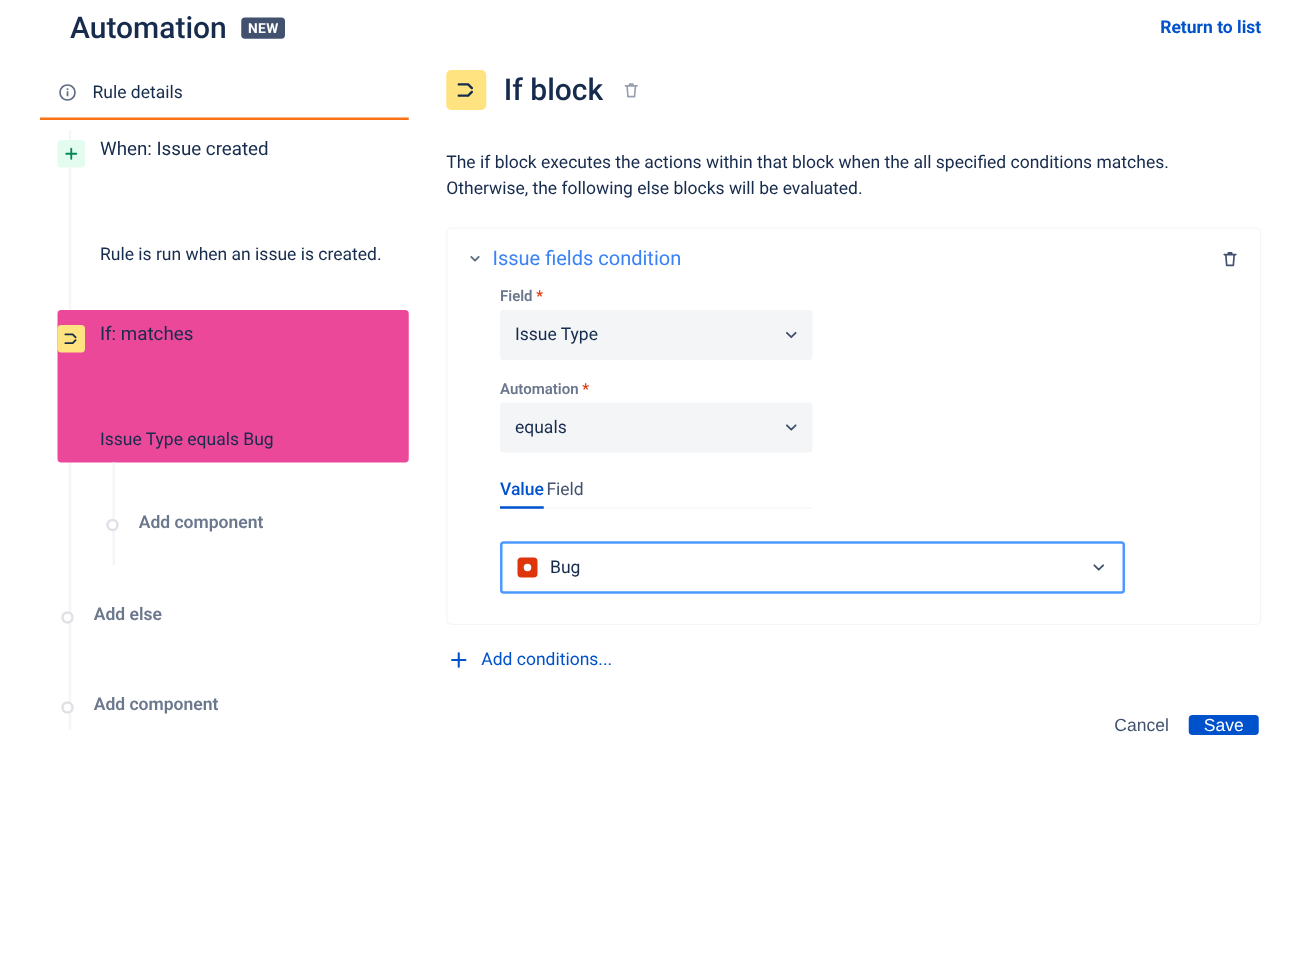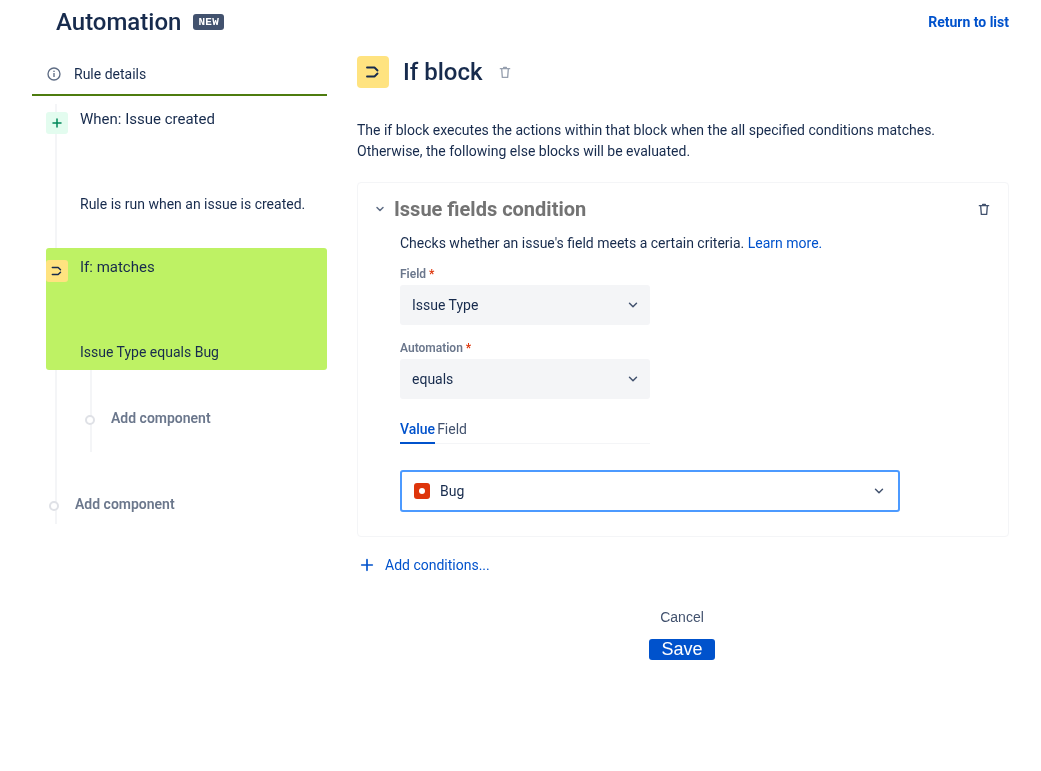--- a/index.html
+++ b/index.html
@@ -9,31 +9,31 @@
       color: #172B4D;
       background: #fff;
       width: 1041px;
       height: 771px;
       overflow: hidden;
     }
     .page { padding: 8px 32px 0 32px; }
     .header-row { display: flex; align-items: center; justify-content: space-between; margin-bottom: 20px; margin-left: 24px; }
     .header-left { display: flex; align-items: center; gap: 12px; }
     .page-title { font-size: 24px; font-weight: 500; color: #172B4D; }
-    .badge { background: #42526E; color:#fff; font-size:11px; font-weight:700; padding:2px 5px; border-radius:3px; letter-spacing:0.3px;font-family:Liberation Mono, monospace; }
+    .badge { background: #42526E; color:#fff; font-size:11px; font-weight:700; padding:2px 5px; border-radius:3px; letter-spacing:0.3px; }
     .return-link { color: #0052CC; font-weight:700; font-size:14px; text-decoration:none; cursor:pointer; }
     .layout { display: flex; gap: 30px; }
     .sidebar { width: 295px; flex-shrink: 0; }
-    .rule-details { display:flex; align-items:center; gap:12px; padding: 10px 8px 12px 14px; border-bottom:2px solid #4d7c0f; margin-bottom:8px; }
+    .rule-details { display:flex; align-items:center; gap:12px; padding: 10px 8px 12px 14px; border-bottom:2px solid #f97316; margin-bottom:8px; }
     .rule-details span { color:#172B4D; }
     .step { position: relative; display:flex; align-items:flex-start; padding: 6px 8px 6px 0; }
     .step .iconbox { width:22px; height:22px; display:flex; align-items:center; justify-content:center; border-radius:3px; flex-shrink:0; margin-right:12px; margin-top:2px; }
     .step.green .iconbox { background:#E3FCEF; }
     .step.amber .iconbox { background:#FFE380; }
-    .step.selected { background:#bef264; border-radius:3px; }
+    .step.selected { background:#ec4899; border-radius:3px; }
     .step .texts { display:flex; flex-direction:column;gap:47px; }
     .step .title { font-size:15px; color:#172B4D; font-weight:400; }
     .step .sub { font-size:14px; color:#172B4D; font-weight:400; margin-top:21px; }
     .railwrap { position:relative; padding-left: 14px; }
     .rail { position:absolute; left:23px; top:0; bottom:0; width:2px; background:#F4F5F7; }
     .add-node { display:flex; align-items:center; gap:16px; padding: 8px 0 8px 3px; position:relative; cursor:pointer; margin-top:6px; margin-bottom:6px;}
     .add-node .circle { width:10px; height:10px; border:2px solid #DFE1E6; border-radius:50%; background:#fff; z-index:1; }
     .add-node .label { color:#6B778C; font-size:14px; }
     .sub-rail-wrap { margin-left:36px; position:relative; padding-top:4px; padding-bottom:10px; }
     .sub-rail { position:absolute; left:8px; top:0; bottom:0; width:2px; background:#F4F5F7; }
@@ -44,41 +44,41 @@
     .main { flex:1; padding-top:0; }
     .main-header { display:flex; align-items:center; gap:14px; margin-bottom:32px; }
     .main-header .iconbox { width:32px; height:32px; background:#FFE380; display:flex; align-items:center; justify-content:center; border-radius:4px; }
     .main-title { font-size:24px; font-weight:500; color:#172B4D; }
     .trash-sm { color:#97A0AF; cursor:pointer; }
     .desc { color:#172B4D; font-size:14px; line-height:1.5; margin-bottom:20px; max-width:640px; }
     .card { border:1px solid #F4F5F7; border-radius:4px; padding:14px 16px 24px 16px; margin-bottom:20px; }
     .card-header { display:flex; align-items:center; justify-content:space-between; margin-bottom:14px; }
     .card-header-left { display:flex; align-items:center; gap:8px; }
     .card-header-left .chev { color:#5E6C84; }
-    .card-header-left .ttl { color:#737373; font-size:20px; font-weight:700; }
+    .card-header-left .ttl { color:#3b82f6; font-size:16px; font-weight:400; }
     .card-body { padding-left:26px; }
     .desc2 { color:#172B4D; font-size:14px; margin-bottom:16px; }
     .link { color:#0052CC; cursor:pointer; }
     .field-group { margin-bottom:16px; }
     .label { font-size:12px; color:#6B778C; font-weight:600; margin-bottom:4px; display:flex; gap:3px; }
     .req { color:#DE350B; }
     .select { width:250px; height:40px; background:#F4F5F7; border:none; border-radius:3px; display:flex; align-items:center; justify-content:space-between; padding:0 10px 0 12px; cursor:pointer; }
     .select .val { color:#172B4D; font-size:14px; }
     .tabs { display:flex; gap:2px; border-bottom:1px solid #F4F5F7; margin-bottom:26px; width:250px; }
     .tab { padding:6px 0; font-size:14px; color:#42526E; cursor:pointer; position:relative; }
     .tab.active { color:#0052CC; font-weight:500; }
     .tab.active::after { content:''; position:absolute; left:0; right:0; bottom:-1px; height:2px; background:#0052CC; }
     .value-select { width:500px; height:42px; border:2px solid #4C9AFF; border-radius:3px; display:flex; align-items:center; justify-content:space-between; padding:0 12px; cursor:pointer; background:#fff; }
     .value-select .valwrap { display:flex; align-items:center; gap:10px; }
     .bug-ico { width:16px; height:16px; background:#DE350B; border-radius:3px; display:flex; align-items:center; justify-content:center; }
     .bug-ico-inner { width:6px; height:6px; background:#fff; border-radius:50%; }
     .add-cond { display:flex; align-items:flex-end; gap:10px; color:#0052CC; cursor:pointer; margin-left:2px; font-size:14px; margin-bottom:28px;}
-    .footer { display:flex; justify-content:flex-end; gap:6px; align-items:center; padding-right:2px;flex-direction:column; }
+    .footer { display:flex; justify-content:flex-end; gap:6px; align-items:center; padding-right:2px; }
     .btn-cancel { color:#42526E; background:transparent; border:none; padding:8px 10px; font-size:14px; cursor:pointer; }
-    .btn-save { background:#0052CC; color:#fff; border:none; border-radius:3px; padding:0 12px; font-size:18px; font-weight:500; cursor:pointer; }
+    .btn-save { background:#0052CC; color:#fff; border:none; border-radius:3px; padding:0 12px; font-size:14px; font-weight:500; cursor:pointer; }
     svg { display:block; }
   </style>
 </head>
 <body>
 
 <div class="page">
   <div class="header-row">
     <div class="header-left">
       <div class="page-title">Automation</div>
       <div class="badge">NEW</div>
@@ -129,20 +129,24 @@
         </div>
 
         <div class="sub-rail-wrap">
           <div class="sub-rail"></div>
           <div class="sub-add" style="margin-top:24px;">
             <div class="circle"></div>
             <div class="label">Add component</div>
           </div>
         </div>
 
+        <div class="add-node" style="margin-top:24px;">
+          <div class="circle"></div>
+          <div class="label">Add else</div>
+        </div>
 
         <div class="add-node" style="margin-top:36px;">
           <div class="circle"></div>
           <div class="label">Add component</div>
         </div>
       </div>
     </div>
 
     <div class="main">
       <div class="main-header">
@@ -171,23 +175,20 @@
             </span>
             <span class="ttl">Issue fields condition</span>
           </div>
           <span class="trash-sm">
             <svg width="16" height="16" viewBox="0 0 24 24">
                 <path d="M5 7h14M10 7V5h4v2M7 7l1 13h8l1-13" stroke="#42526E" stroke-width="2" fill="none" stroke-linecap="round" stroke-linejoin="round"></path>
               </svg>
           </span>
         </div>
         <div class="card-body">
-          <div class="desc2">
-            <span>Checks whether an issue's field meets a certain criteria. </span><span class="link">Learn more.</span>
-          </div>
 
           <div class="field-group">
             <div class="label">
                 <span>Field</span>
                 <span class="req">*</span>
               </div>
             <div class="select">
               <span class="val">Issue Type</span>
               <span>
                 <svg width="14" height="14" viewBox="0 0 24 24">

